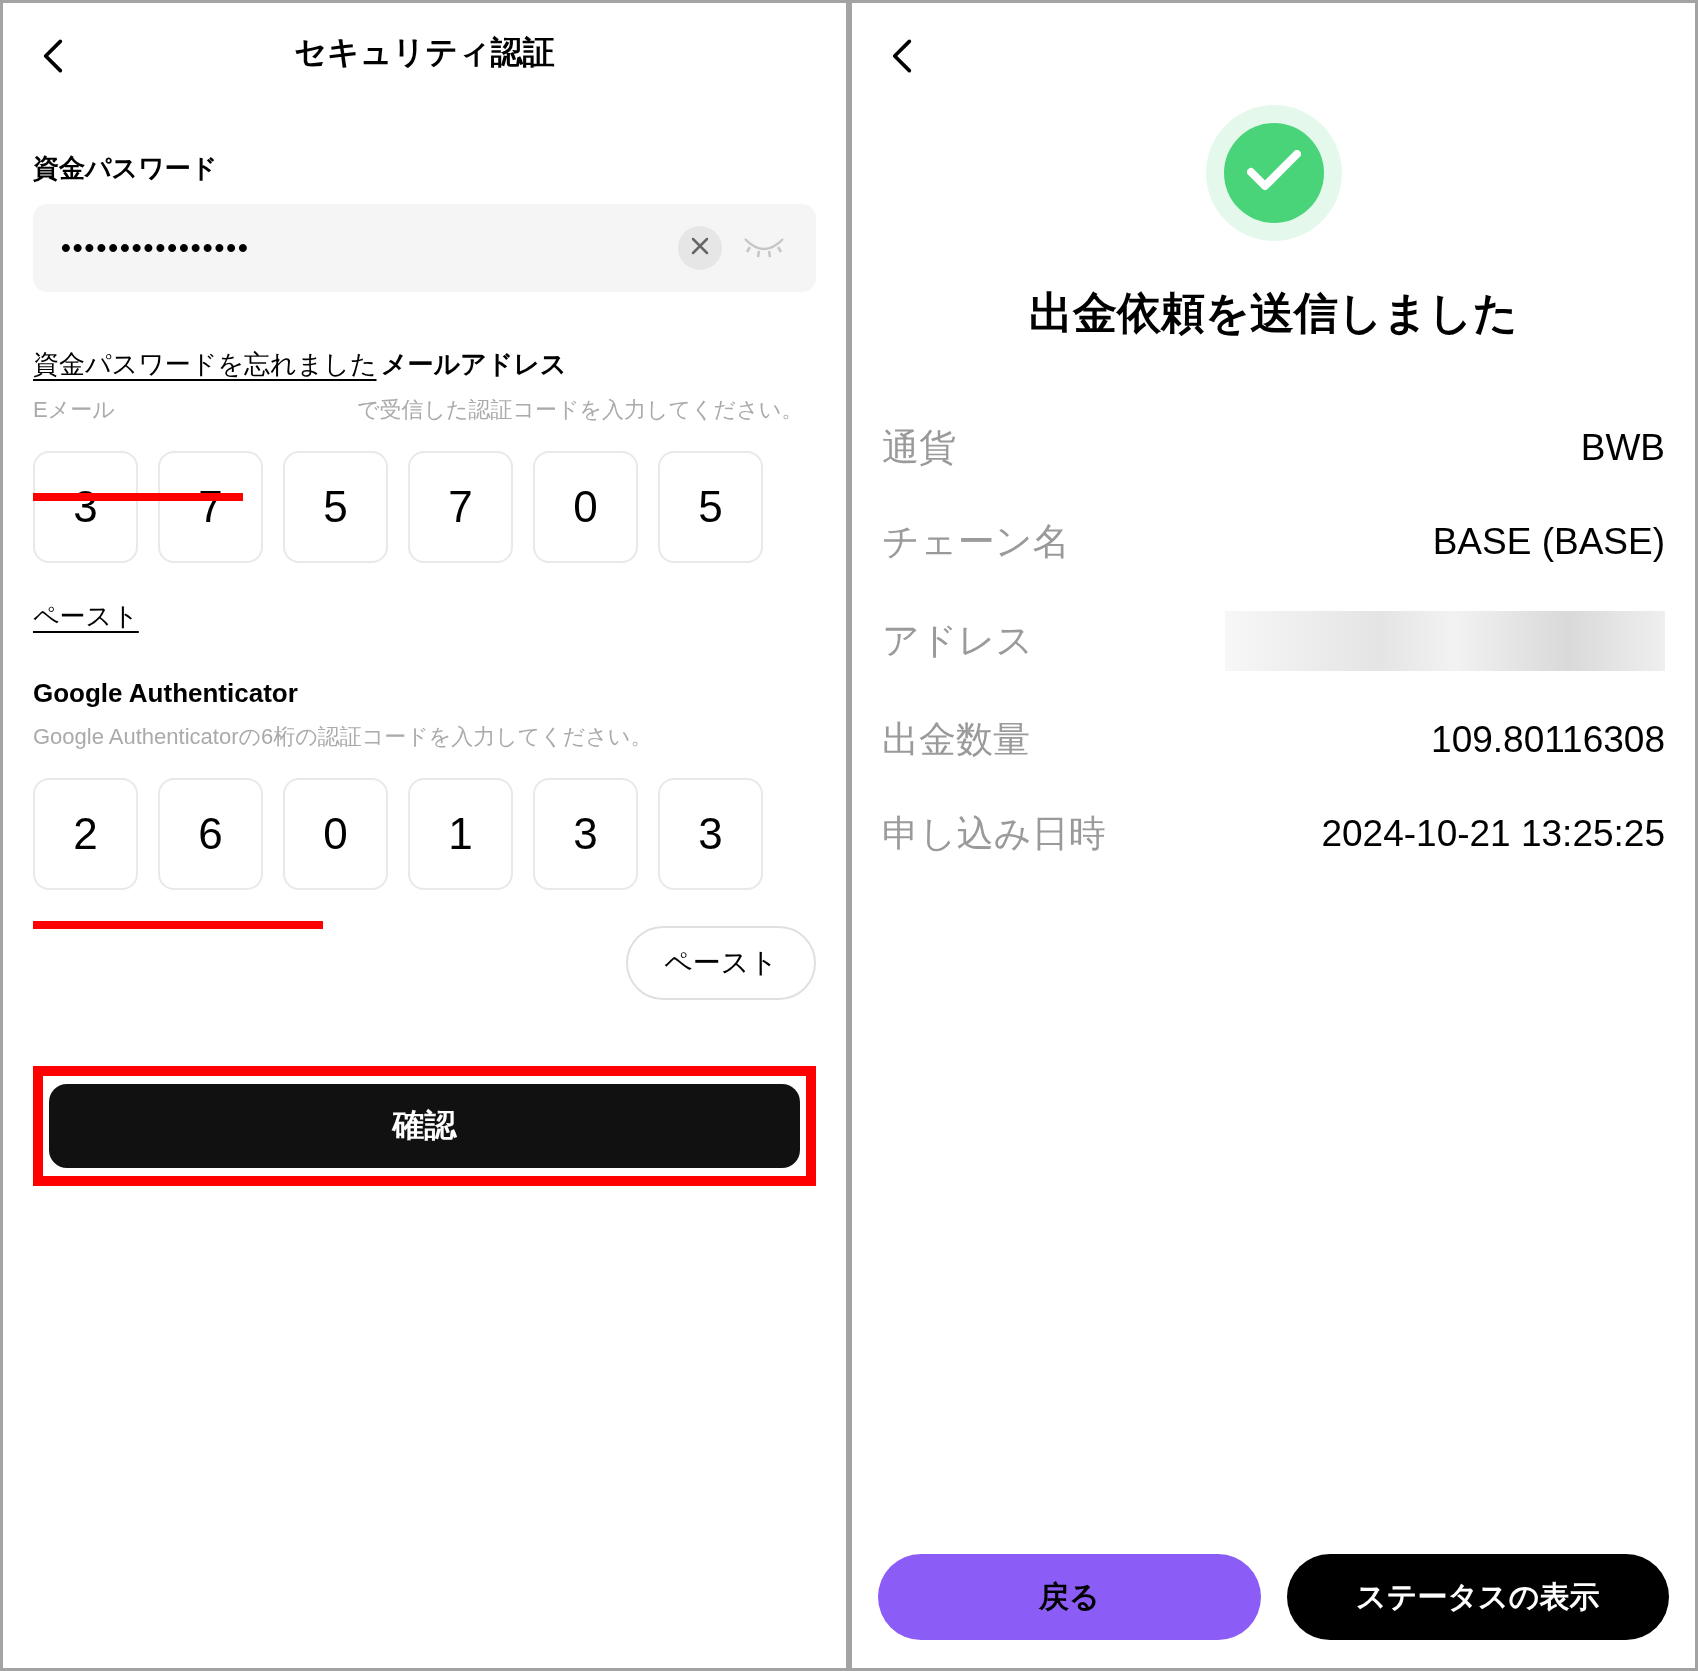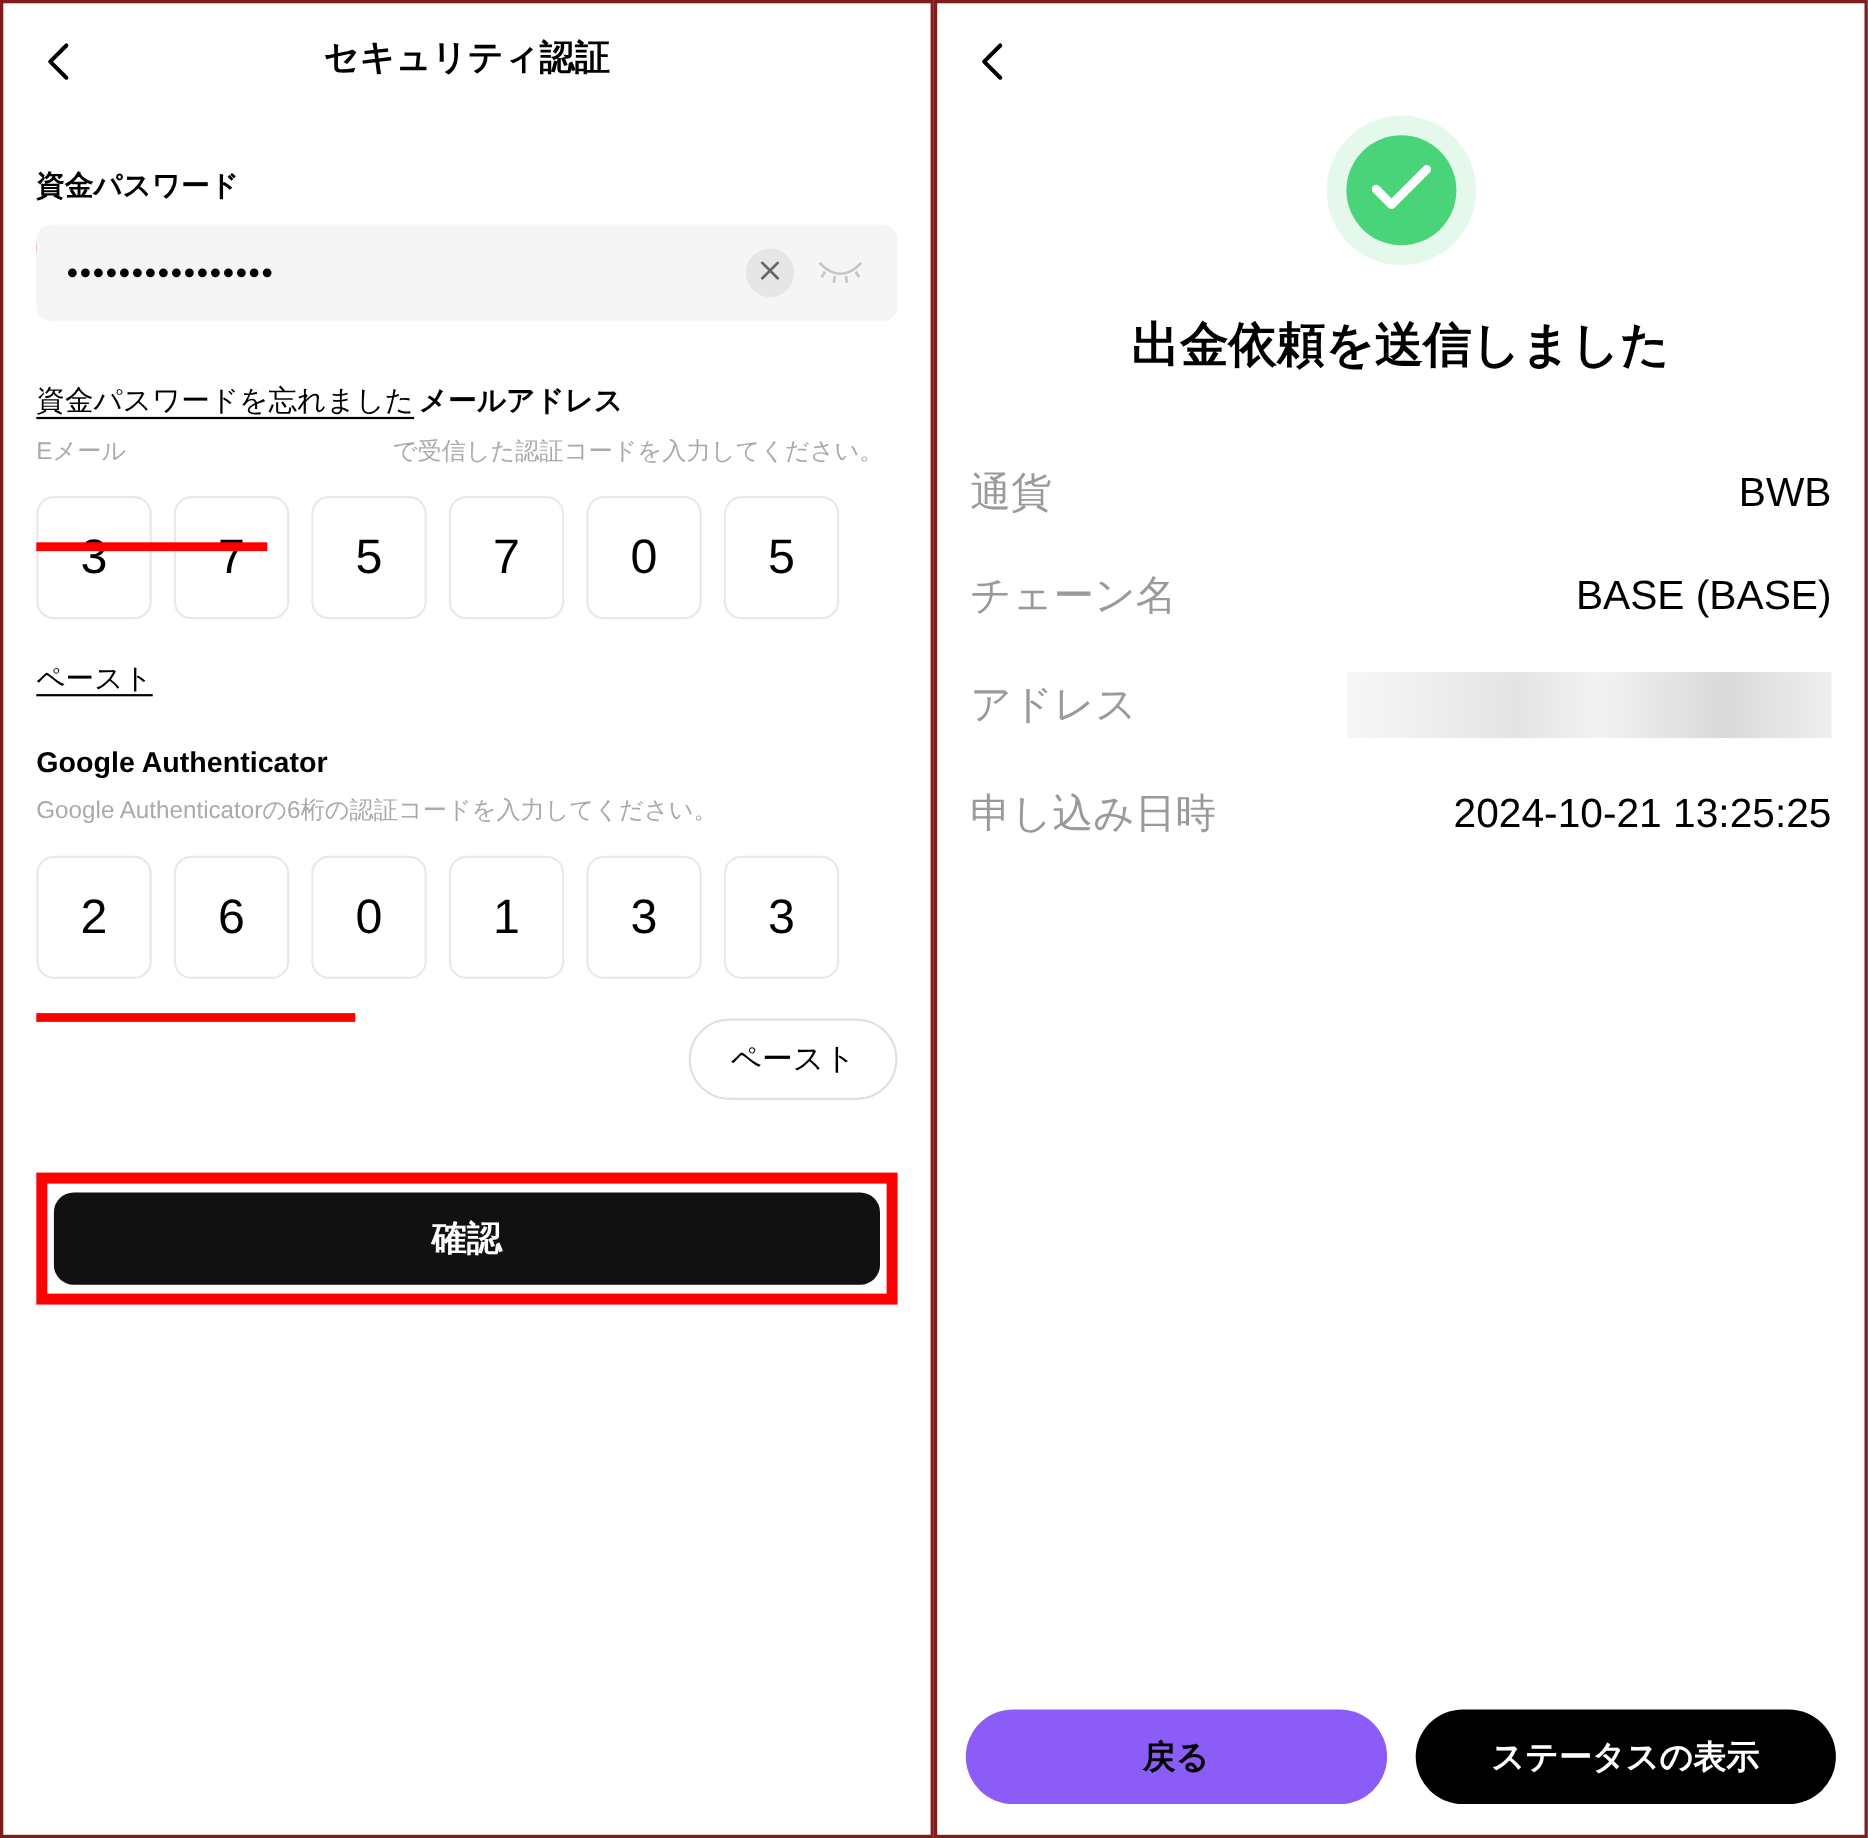--- a/index.html
+++ b/index.html
@@ -2,21 +2,21 @@
 <html><head>
 <meta charset="utf-8">
 <style>
   * { box-sizing: border-box; margin: 0; padding: 0; font-family: -apple-system, "Helvetica Neue", Arial, "Hiragino Kaku Gothic ProN", "Hiragino Sans", Meiryo, sans-serif; }
   html, body { width: 1698px; height: 1671px; background: #000; }
 
   .wrap { display: flex; width: 100%; height: 100%; }
   .panel {
     background: #fff;
     position: relative;
-    border: 3px solid #7f1d1d;
+    border: 3px solid #a3a3a3;
   }
   .panel.left  { width: 849px; height: 100%; }
   .panel.right { width: 849px; height: 100%; }
 
   
   .hdr {
     display: flex; align-items: center; justify-content: center;
     height: 100px; position: relative;
   }
   .back-btn {
@@ -253,20 +253,24 @@
       </div>
       <div class="kv-row">
         <span class="kv-label">チェーン名</span>
         <span class="kv-val">BASE (BASE)</span>
       </div>
       <div class="kv-row">
         <span class="kv-label">アドレス</span>
         <span class="addr-mask"></span>
       </div>
       <div class="kv-row">
+        <span class="kv-label">出金数量</span>
+        <span class="kv-val">109.80116308</span>
+      </div>
+      <div class="kv-row">
         <span class="kv-label">申し込み日時</span>
         <span class="kv-val">2024-10-21 13:25:25</span>
       </div>
     </div>
 
     <div class="r-footer">
       <div class="r-btn grey">戻る</div>
       <div class="r-btn black">ステータスの表示</div>
     </div>
   </div>

